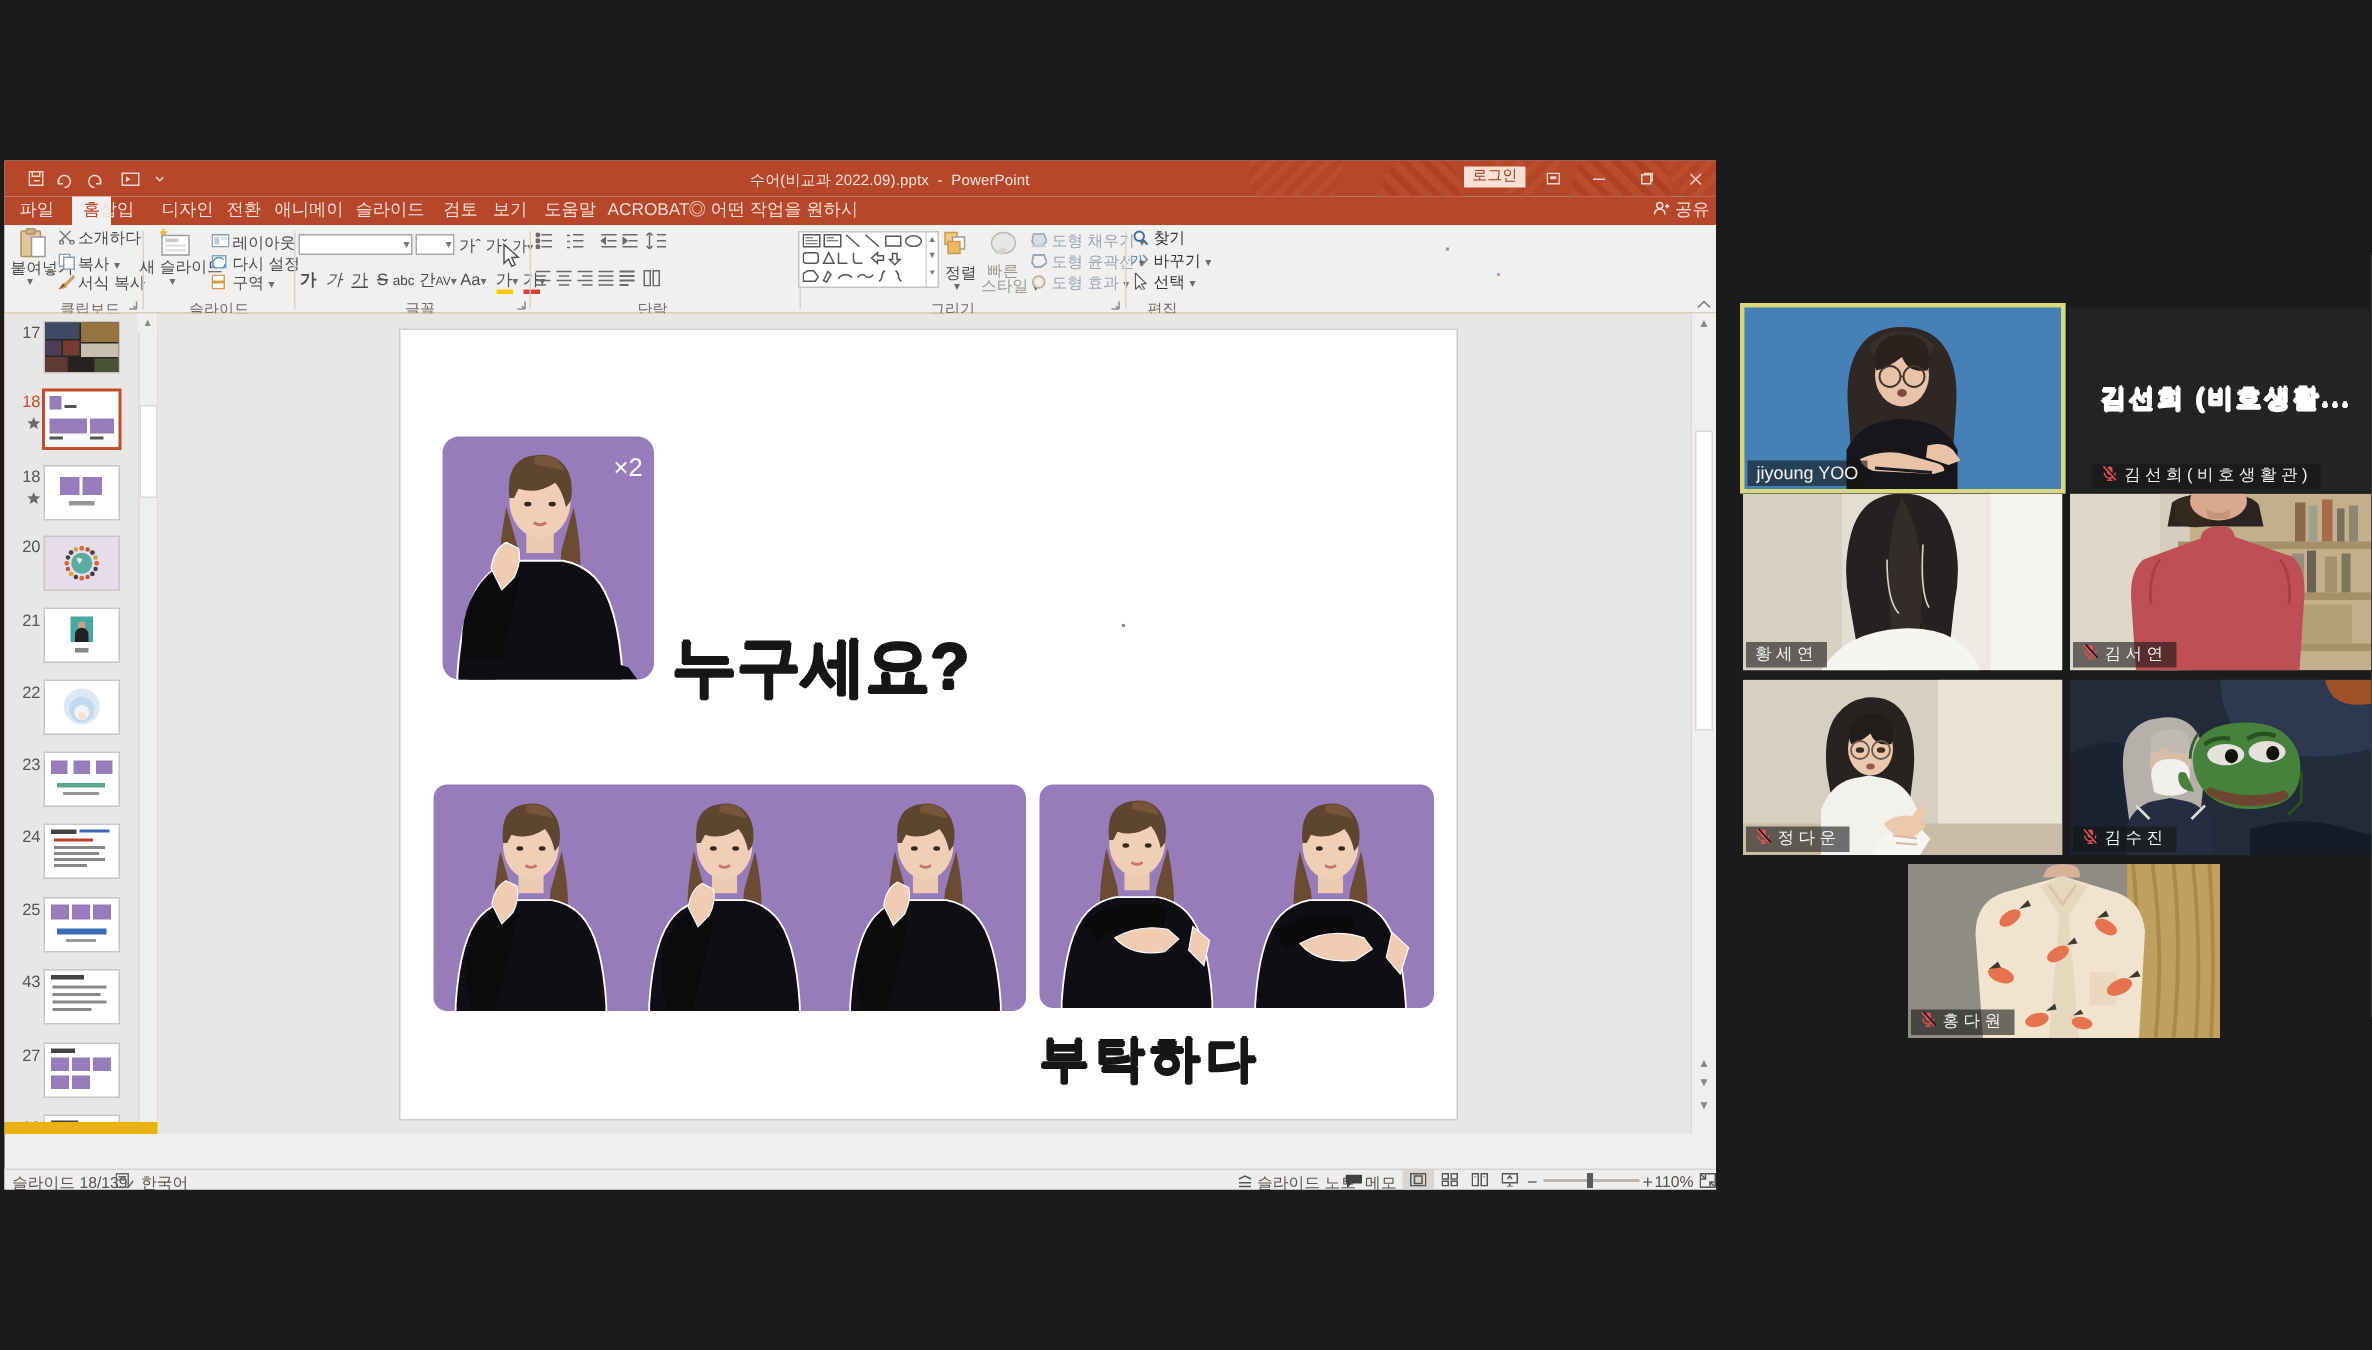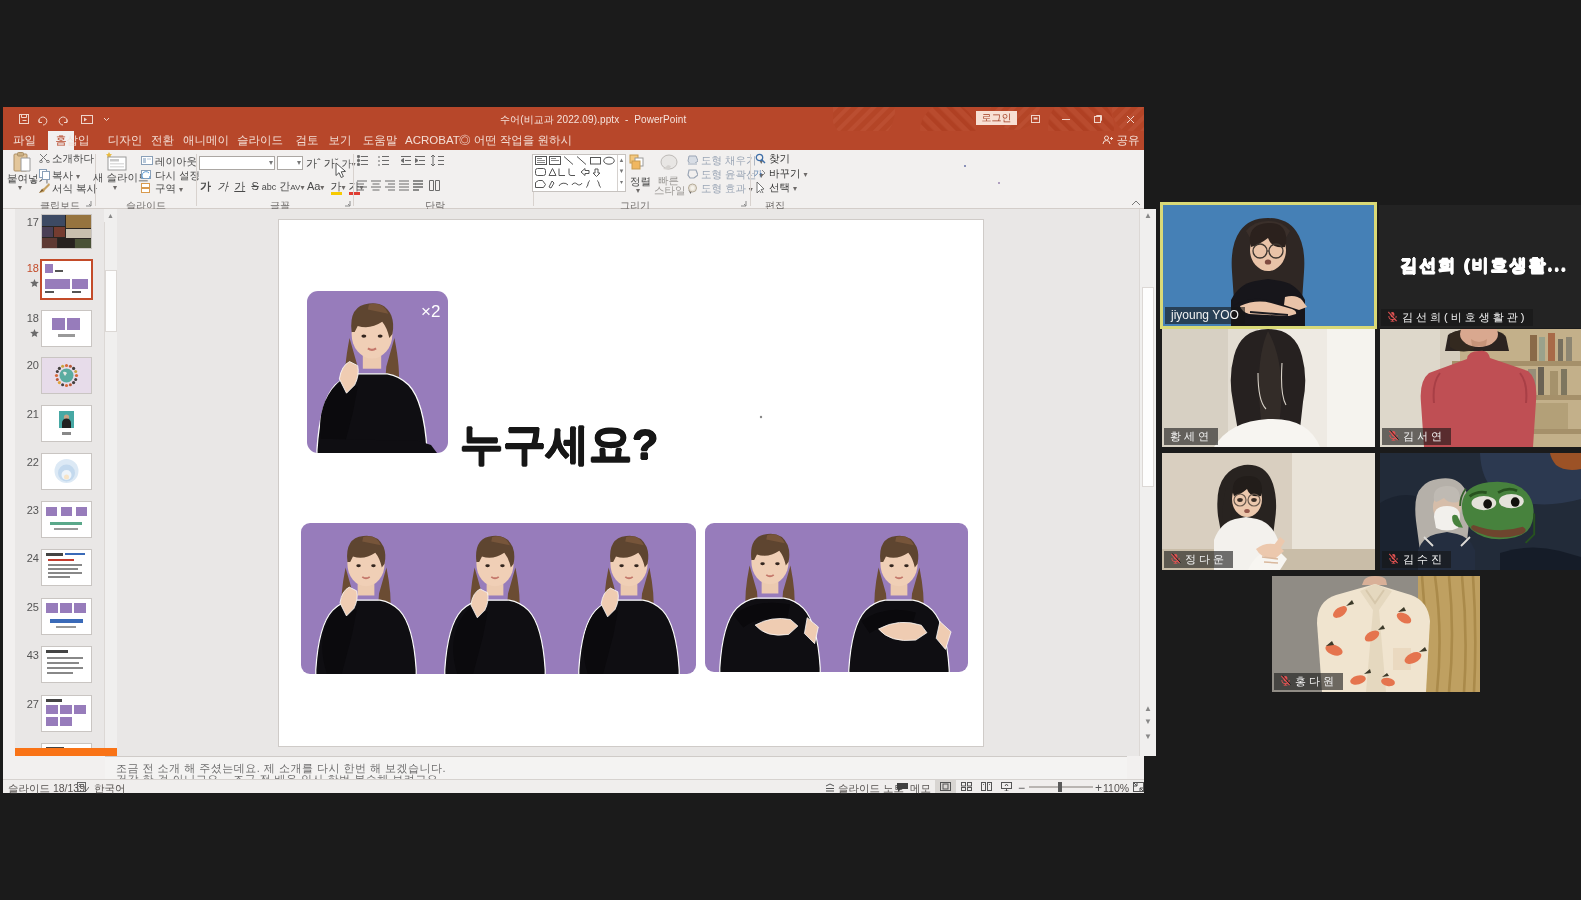--- a/index.html
+++ b/index.html
@@ -17,21 +17,21 @@
 
 #ribbon{position:absolute;left:0;top:43px;width:100%;height:59px;background:#f2f0ef;border-bottom:1px solid #d3cdc9;font-size:10.5px;color:#4a4a4a}
 .rsep{position:absolute;top:4px;width:1px;height:52px;background:#d8d2ce}
 .rlabel{position:absolute;top:49px;font-size:10px;color:#6e6a68;text-align:center}
 .ricon{position:absolute}
 .rtext{position:absolute;white-space:nowrap}
 .dd{color:#6e6a68;font-size:8px}
 .combo{position:absolute;background:#fff;border:1px solid #aba7a3;height:14px}
 .combo:after{content:"▾";position:absolute;right:1px;top:1px;font-size:8px;color:#777}
 
-#cbody{position:absolute;left:12px;top:102px;width:100%;height:547px;background:#f97316}
+#cbody{position:absolute;left:0;top:102px;width:100%;height:547px;background:#eab308}
 #thumbs{position:absolute;left:0;top:0;width:102px;height:539px;background:#e9e7e6;overflow:hidden}
 .thumb{position:absolute;left:27px;width:49px;background:#fff;box-shadow:0 0 0 1px #c9c5c2}
 .tnum{position:absolute;left:6px;width:18px;text-align:right;font-size:11px;color:#555}
 #mainarea{position:absolute;left:102px;top:0;right:0;bottom:0;background:#e9e7e6}
 #slide{position:absolute;left:162px;top:11px;width:704px;height:526px;background:#fff;box-shadow:0 0 0 1px #cfcbc8}
 
 #notes{position:absolute;left:102px;top:649px;right:17px;height:23px;background:#f4f3f2;border-top:1px solid #cfcbc8;overflow:hidden}
 #sbar{position:absolute;left:0;top:672px;width:100%;height:14px;background:#f0eeed;border-top:1px solid #d6d2cf;font-size:10.5px;color:#565250}
 
 .tile{position:absolute;overflow:hidden;background:#232323}
@@ -509,35 +509,32 @@
                 <g transform="translate(620,342) scale(0.93)">
                   <use href="#wm"></use>
                   <path d="M-36 70q24-16 52-8" stroke="#0a090c" stroke-width="16" fill="none"></path>
                   <path d="M-22 72q22-12 46-4l6 8-12 8q-28 3-40-12z" fill="#efccb2" stroke="#fff" stroke-width="0.8"></path>
                   <path d="M44 64l12 11-6 19-10-12z" fill="#efccb2" stroke="#fff" stroke-width="0.8"></path>
                 </g>
               </g>
             </g>
             <circle cx="482" cy="197" r="1.2" fill="#888"></circle>
           </svg>
+          <div class="abs ktxt" style="left:426px;top:464px;font-size:33px;letter-spacing:4px">부탁하다</div>
           <div class="abs ktxt" style="left:181px;top:196px;font-size:43px">누구세요?</div>
         </div>
 
         <div class="abs" style="right:0;top:0;width:17px;height:547px;background:#f0efee;border-left:1px solid #dcd8d5">
           <div class="abs" style="left:0;top:0;width:16px;height:14px;color:#888;font-size:8px;text-align:center;line-height:14px">▲</div>
           <div class="abs" style="left:2px;top:78px;width:12px;height:200px;background:#fdfdfd;border:1px solid #dcd8d5"></div>
           <div class="abs" style="left:0;top:493px;width:16px;height:13px;color:#888;font-size:8px;text-align:center;line-height:13px">▲</div>
           <div class="abs" style="left:0;top:506px;width:16px;height:13px;color:#888;font-size:8px;text-align:center;line-height:13px">▼</div>
           <div class="abs" style="left:0;top:521px;width:16px;height:13px;color:#888;font-size:8px;text-align:center;line-height:13px">▼</div>
         </div>
       </div>
-    </div>
-    <div id="notes">
-      <div style="position:absolute;left:11px;top:4px;font-size:11px;color:#6e6e6e;letter-spacing:.5px">조금 전 소개 해 주셨는데요. 제 소개를 다시 한번 해 보겠습니다.</div>
-      <div style="position:absolute;left:11px;top:15px;font-size:11px;color:#6e6e6e;letter-spacing:.5px">건강 한 걸 아니고요.&nbsp;&nbsp; 조금 전 배운 인사 한번 복습해 보려고요</div>
     </div>
     <div id="sbar">
       <div class="abs" style="left:5px;top:2px">슬라이드 18/139</div>
       <svg class="abs" style="left:74px;top:2px" width="12" height="10" viewBox="0 0 12 10" fill="none" stroke="#666">
           <rect x="0.5" y="0.5" width="8" height="9"></rect>
           <path d="M2 2.5h5M2 4.5h5M9 9l3-4" stroke-width="1"></path>
         </svg>
       <div class="abs" style="left:91px;top:2px">한국어</div>
       <svg class="abs" style="left:822px;top:3px" width="10" height="9" viewBox="0 0 10 9" stroke="#555" fill="none">
           <path d="M1 3l4-2 4 2M1 5.5h8M1 8h8"></path>
@@ -595,21 +592,21 @@
         <path d="M70 101q16-10 34-6l26 7q8 4 6 9l-9 3-46-3q-10-5-11-10z" fill="#17161b"></path>
         <path d="M77 101q16-7 31-3l21 6q5 2 4 5l-7 2-40-2q-8-3-9-8z" fill="#e9c3a8"></path>
         <path d="M122 92q11-3 17 3l5 7-8 3-15-5z" fill="#e9c3a8"></path>
         <path d="M87 107l38 3" stroke="#1c1b20" stroke-width="2"></path>
       </svg>
       <div class="vlabel lat" style="left:2px;bottom:2px">jiyoung YOO</div>
     </div>
 
     <div class="tile" style="left:1379px;top:205px;width:202px;height:123px">
       <div class="abs" style="left:4px;top:49px;width:202px;height:26px;text-align:center;color:#fff;font-size:17px;font-weight:bold;letter-spacing:2px;white-space:nowrap;text-shadow:0.7px 0 #fff,-0.7px 0 #fff,0 0.7px #fff,0 -0.7px #fff">김선희 (비호생활...</div>
-      <div class="vlabel" style="left:2px;bottom:2px"><svg class="mic" viewBox="0 0 12 12">
+      <div class="vlabel" style="left:16px;bottom:2px"><svg class="mic" viewBox="0 0 12 12">
             <g fill="#e05252">
               <rect x="4" y="1" width="4" height="6" rx="2"></rect>
               <path d="M2.5 5.5a3.5 3.5 0 0 0 7 0h1a4.5 4.5 0 0 1-9 0z"></path>
               <rect x="5.5" y="9" width="1" height="2"></rect>
               <rect x="4" y="10.6" width="4" height="1"></rect>
             </g>
             <path d="M1.5 1l9 10" stroke="#e05252" stroke-width="1.4"></path>
             <path d="M2.5 0.5l9 10" stroke="#232323" stroke-width="1"></path>
           </svg>김선희(비호생활관)</div>
     </div>

